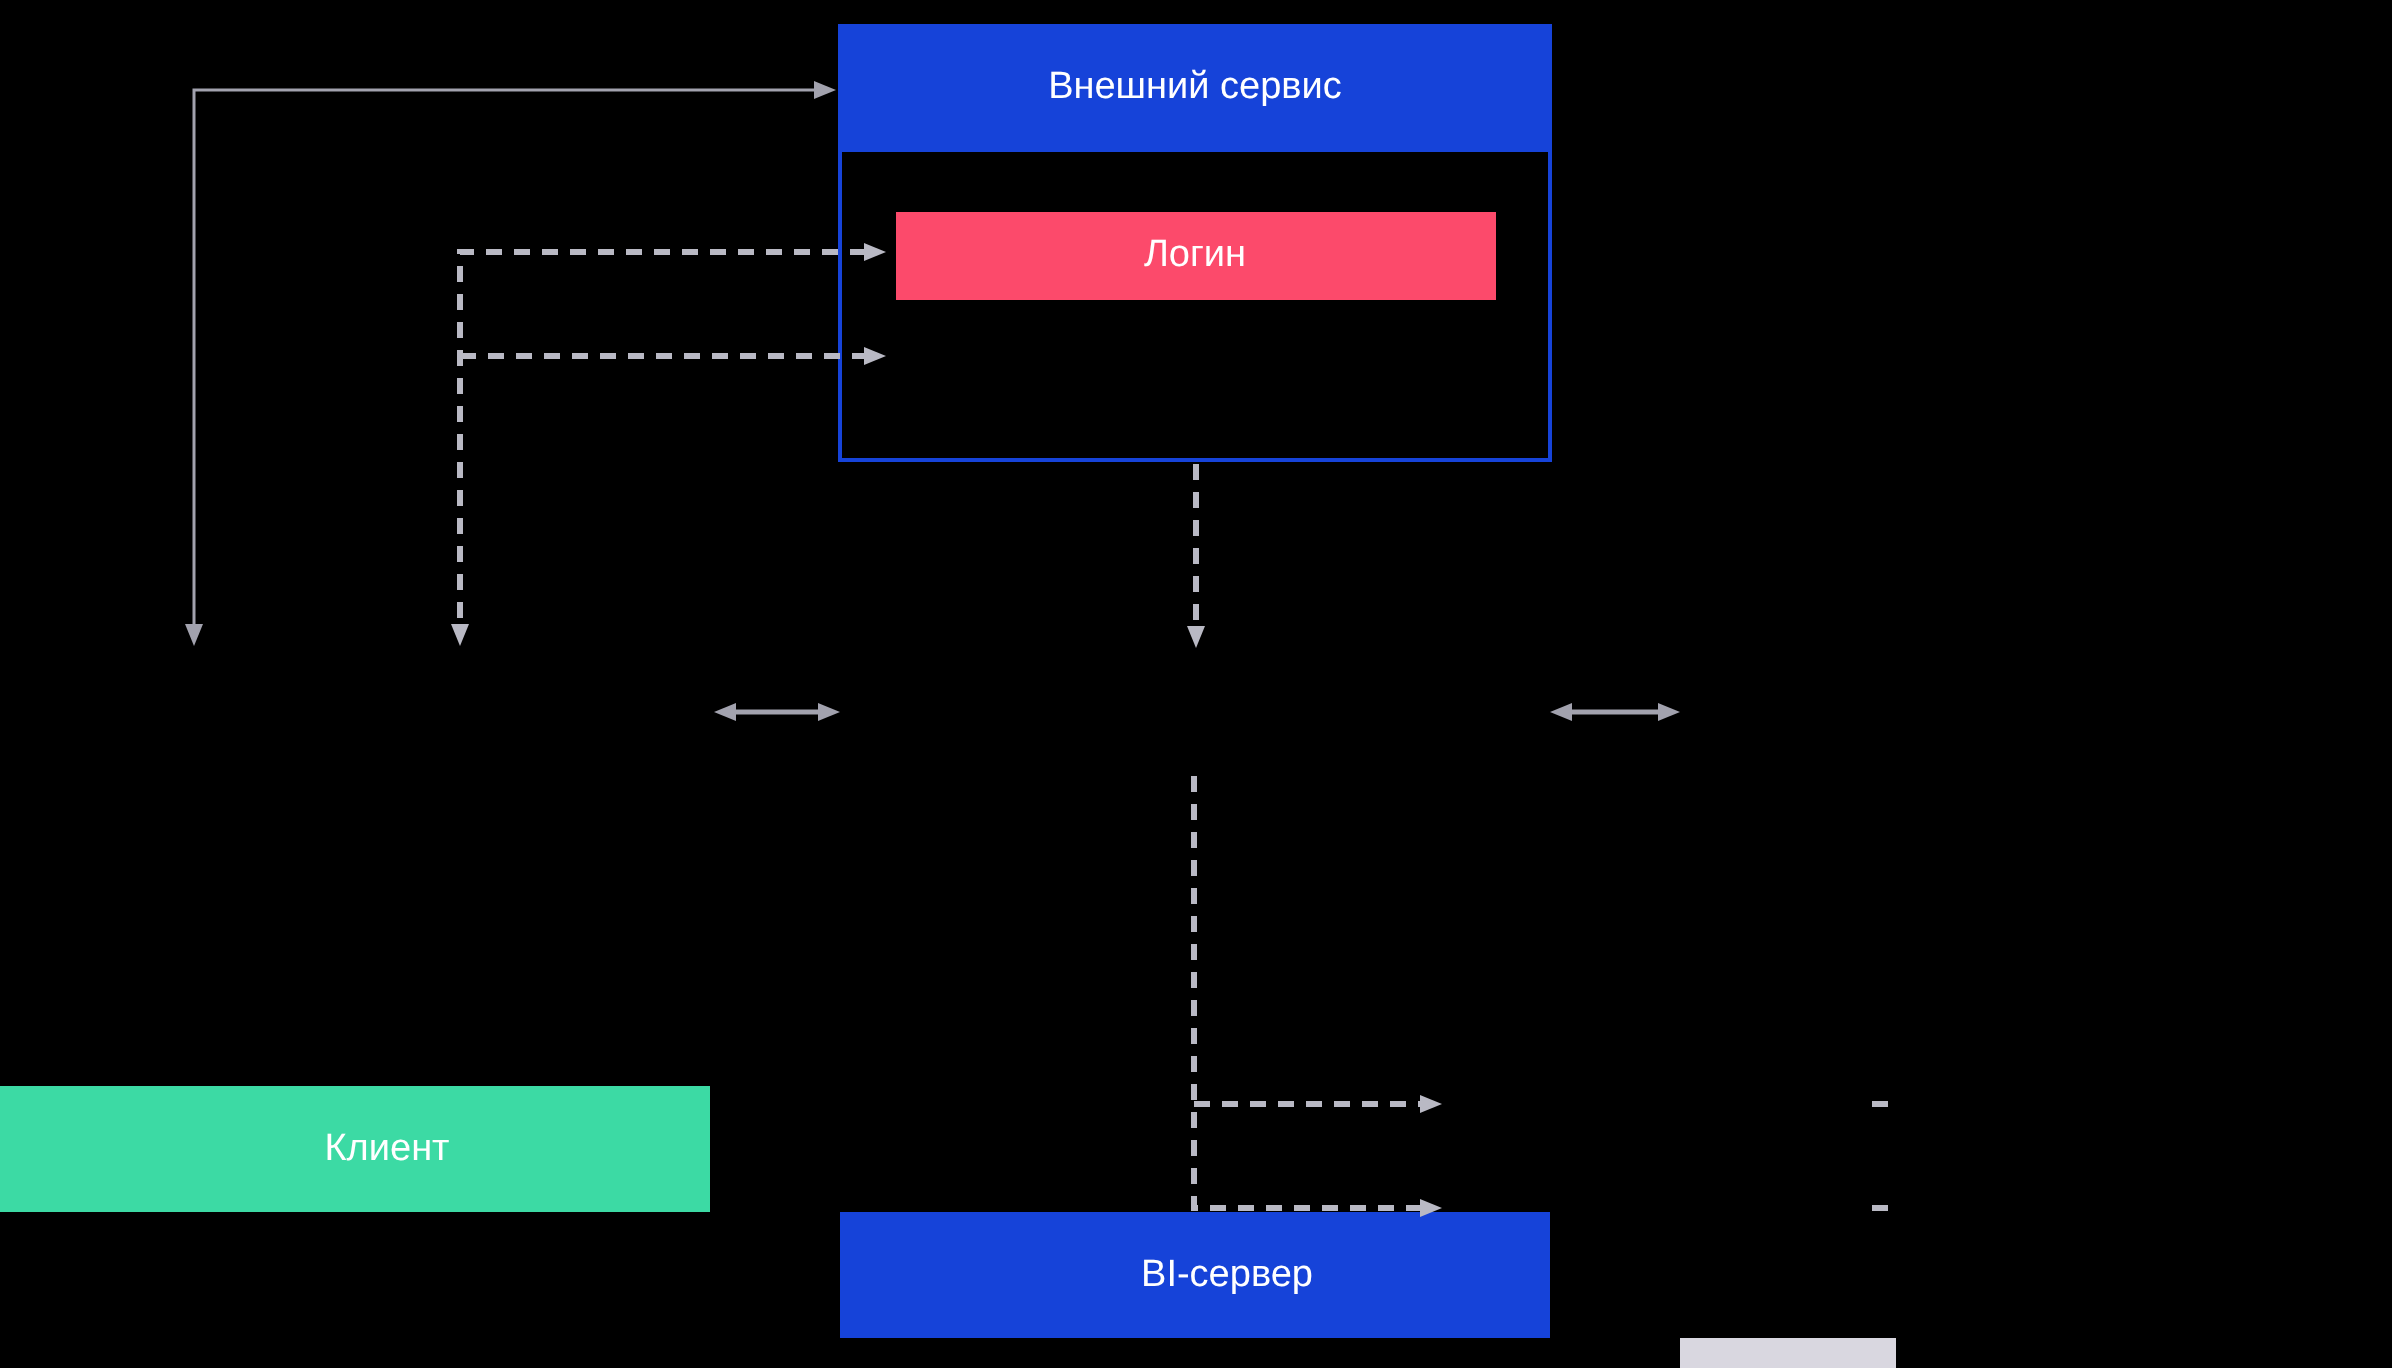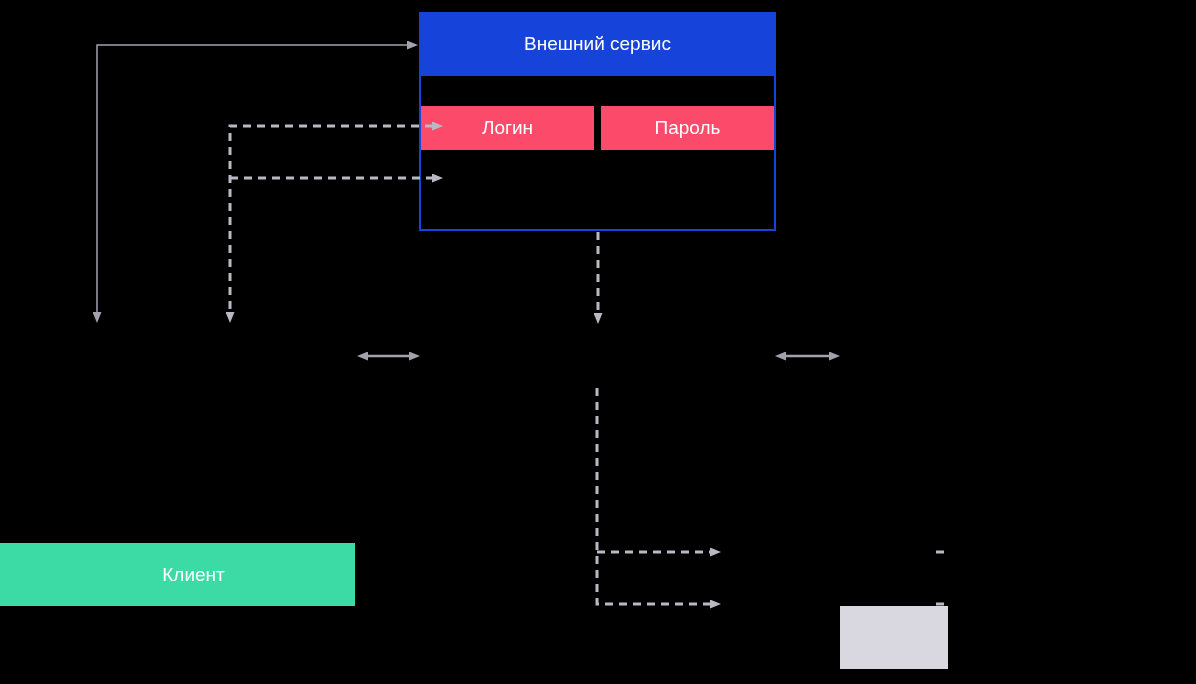--- a/index.html
+++ b/index.html
@@ -15,21 +15,21 @@
     font-size:19px;color:var(--text-light);
   }
   .node{position:absolute;display:flex;align-items:center;justify-content:center;box-sizing:border-box;text-align:center;padding-left:32px;}
   .bar{height:63px;top:324px;}
   .client{left:0;width:355px;background:var(--green);}
   .bi{left:420px;width:355px;background:var(--blue);}
   .dbms{left:840px;width:356px;background:var(--dbms-gray);color:var(--text-dark);}
   .group{position:absolute;box-sizing:border-box;}
   .group-header{display:flex;align-items:center;justify-content:center;text-align:center;box-sizing:border-box;line-height:27px;padding:0 14px;}
   .ext .group-header{background:var(--blue);height:62px;}
-  .group-body{box-sizing:border-box;display:flex;flex-direction:row;align-items:flex-start;background:transparent;}
+  .group-body{box-sizing:border-box;display:flex;flex-direction:column;align-items:center;background:transparent;}
   .ext .group-body{border:2px solid var(--blue);height:157px;padding-top:30px;gap:7px;}
   .field{background:var(--pink);display:flex;align-items:center;justify-content:center;box-sizing:border-box;}
   .ext .field{width:300px;height:44px;}
   .overlay{position:absolute;left:0;top:0;z-index:5;pointer-events:none;}
   .lvl{position:relative;z-index:2;}
   .ln-solid{stroke:var(--line-gray);fill:none;}
   .ln-dash{stroke:var(--dash-gray);fill:none;stroke-dasharray:8 6;stroke-width:3;}
   .ah-solid{fill:var(--line-gray);}
   .ah-dash{fill:var(--dash-gray);}
 </style>
@@ -67,28 +67,28 @@
   </svg>
 
   <div class="group ext lvl" style="left:419px;top:12px;width:357px;">
     <div class="group-header">
       <span>Внешний сервис</span>
     </div>
     <div class="group-body">
       <div class="field">
         <span>Логин</span>
       </div>
-      <div class="field">
-        <span>Пароль</span>
-      </div>
     </div>
   </div>
 
   <div class="node bar client lvl">
     <span>Клиент</span>
   </div>
 
+  <div class="node bar bi lvl">
+    <span>BI-сервер</span>
+  </div>
 
   <div class="node bar dbms lvl">
     
   </div>
 
 </div>
 
 </body></html>

